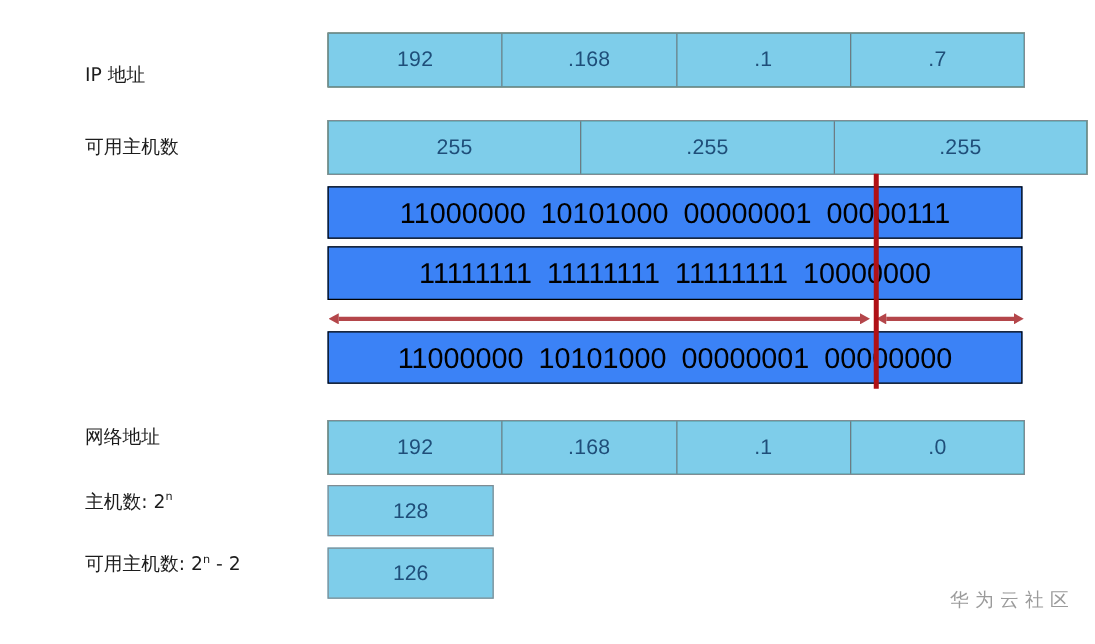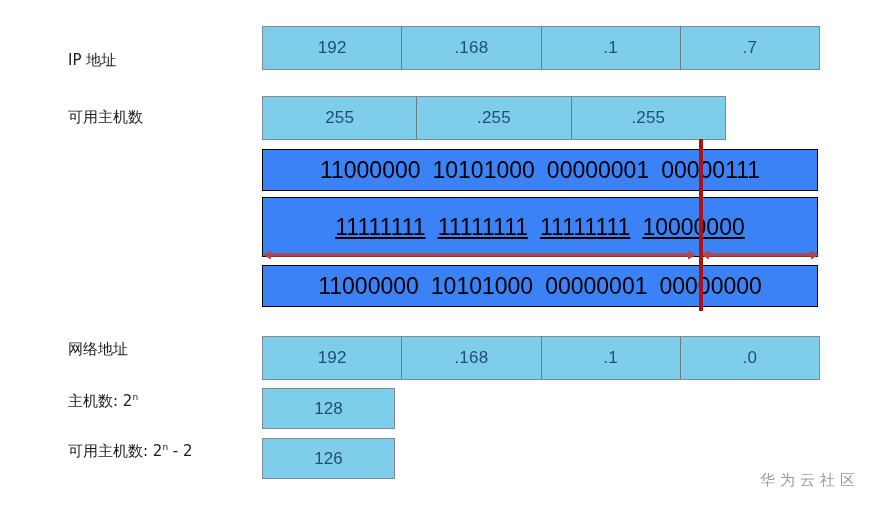--- a/index.html
+++ b/index.html
@@ -136,37 +136,37 @@
 
   <div class="row-label" style="left:68px; top:444px;"><span>可用主机数: 2</span><sup>n</sup><span> - 2</span></div>
 
   <div class="blue-strip" style="left:262px; top:26px; width:558px; height:44px;">
     <div class="blue-cell">192</div>
     <div class="blue-cell">.168</div>
     <div class="blue-cell">.1</div>
     <div class="blue-cell">.7</div>
   </div>
 
-  <div class="blue-strip" style="left:262px; top:96px; width:464px; height:44px;">
+  <div class="blue-strip" style="left:262px; top:96px; width:608px; height:44px;">
     <div class="blue-cell">255</div>
     <div class="blue-cell">.255</div>
     <div class="blue-cell">.255</div>
   </div>
 
   <div class="bin-row" style="left:262px; top:149px; width:556px; height:42px;">
     <span class="oct">11000000</span>
     <span class="gap"></span>
     <span class="oct">10101000</span>
     <span class="gap"></span>
     <span class="oct">00000001</span>
     <span class="gap"></span>
     <span class="oct">00000111</span>
   </div>
 
-  <div class="bin-row" style="left:262px; top:197px; width:556px; height:60px;text-decoration:underline;">
+  <div class="bin-row" style="left:262px; top:197px; width:556px; height:43px;">
     <span class="oct">11111111</span>
     <span class="gap"></span>
     <span class="oct">11111111</span>
     <span class="gap"></span>
     <span class="oct">11111111</span>
     <span class="gap"></span>
     <span class="oct">10000000</span>
   </div>
 
   <svg class="arrow-layer" style="left:258px; top:244px;" width="568" height="22" viewBox="0 0 568 22">

